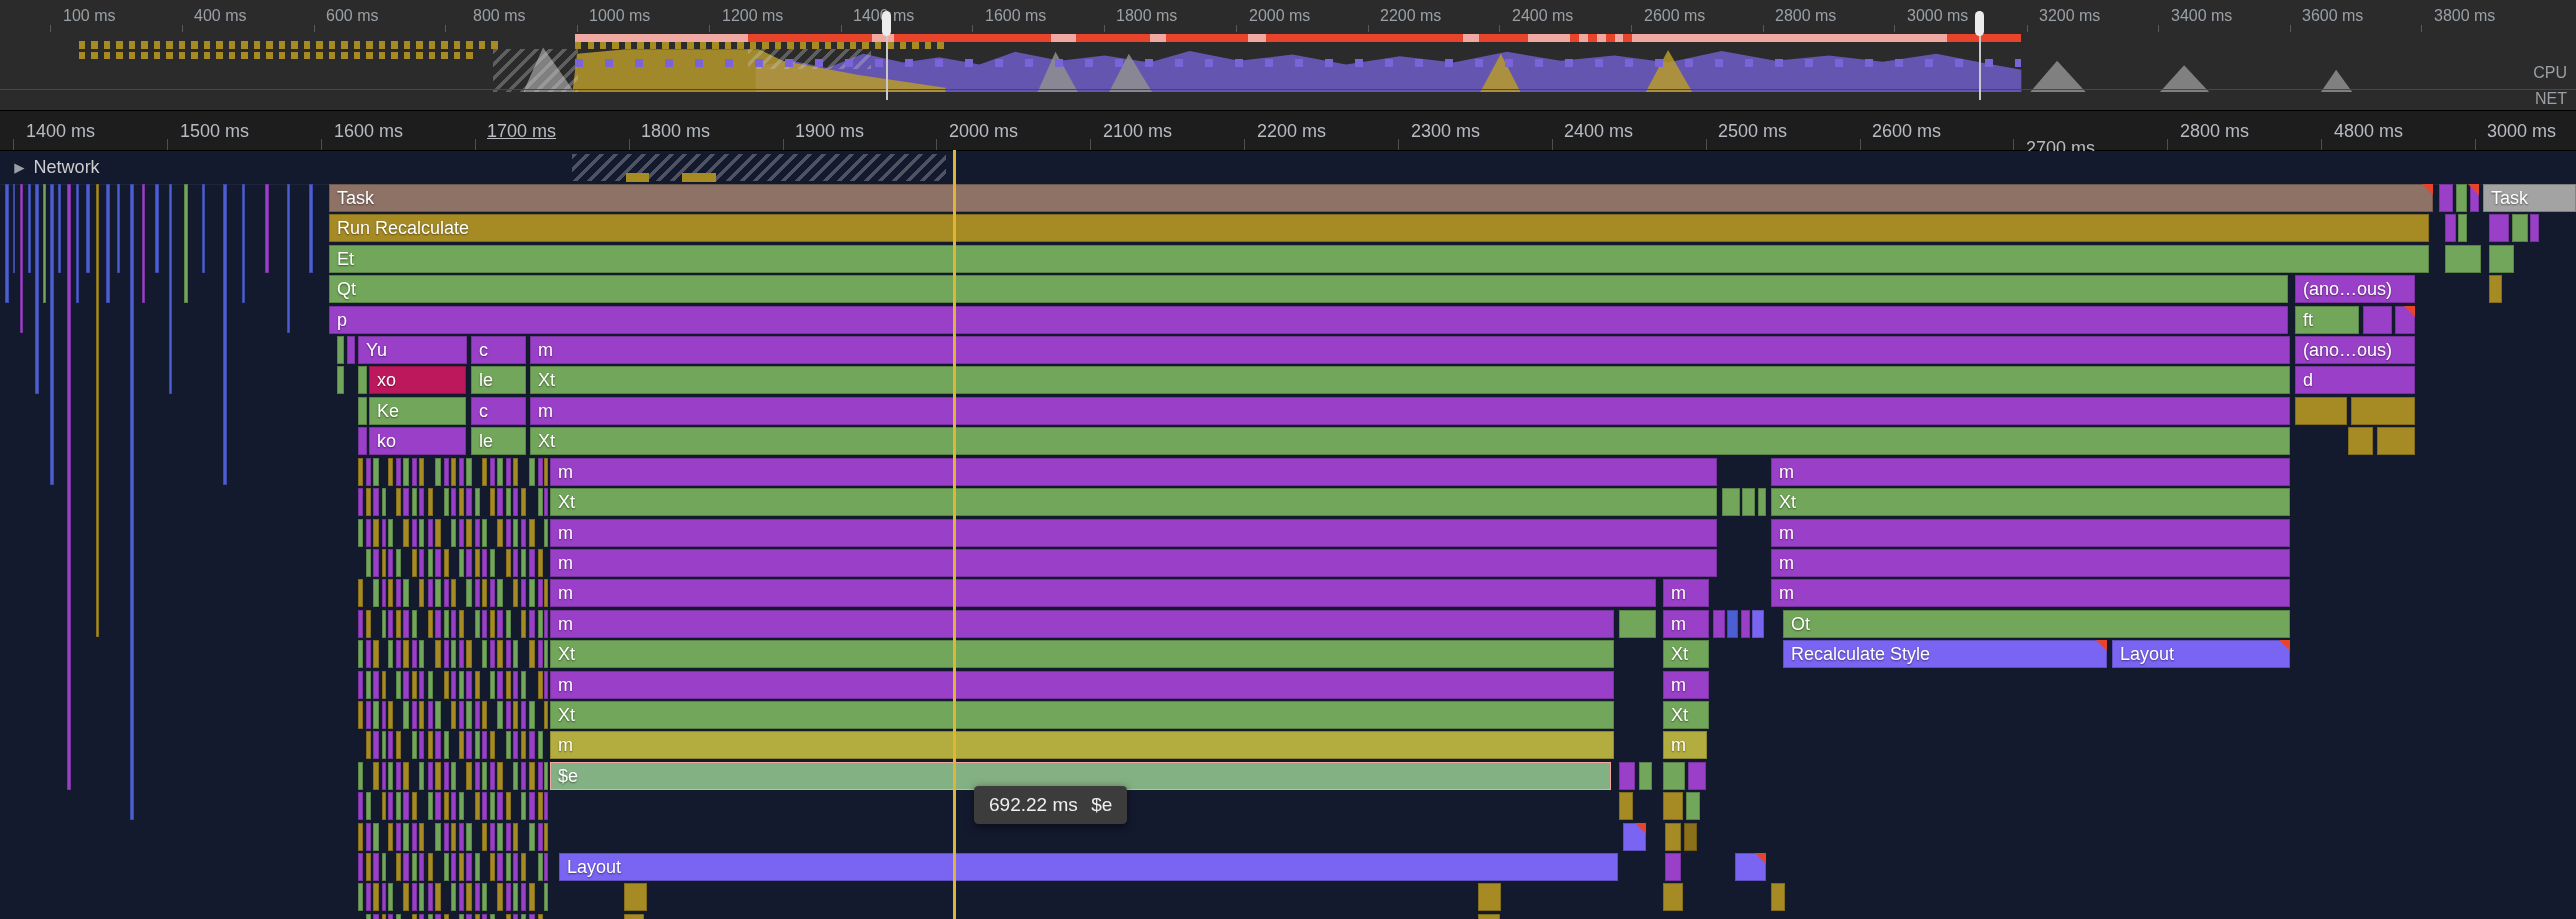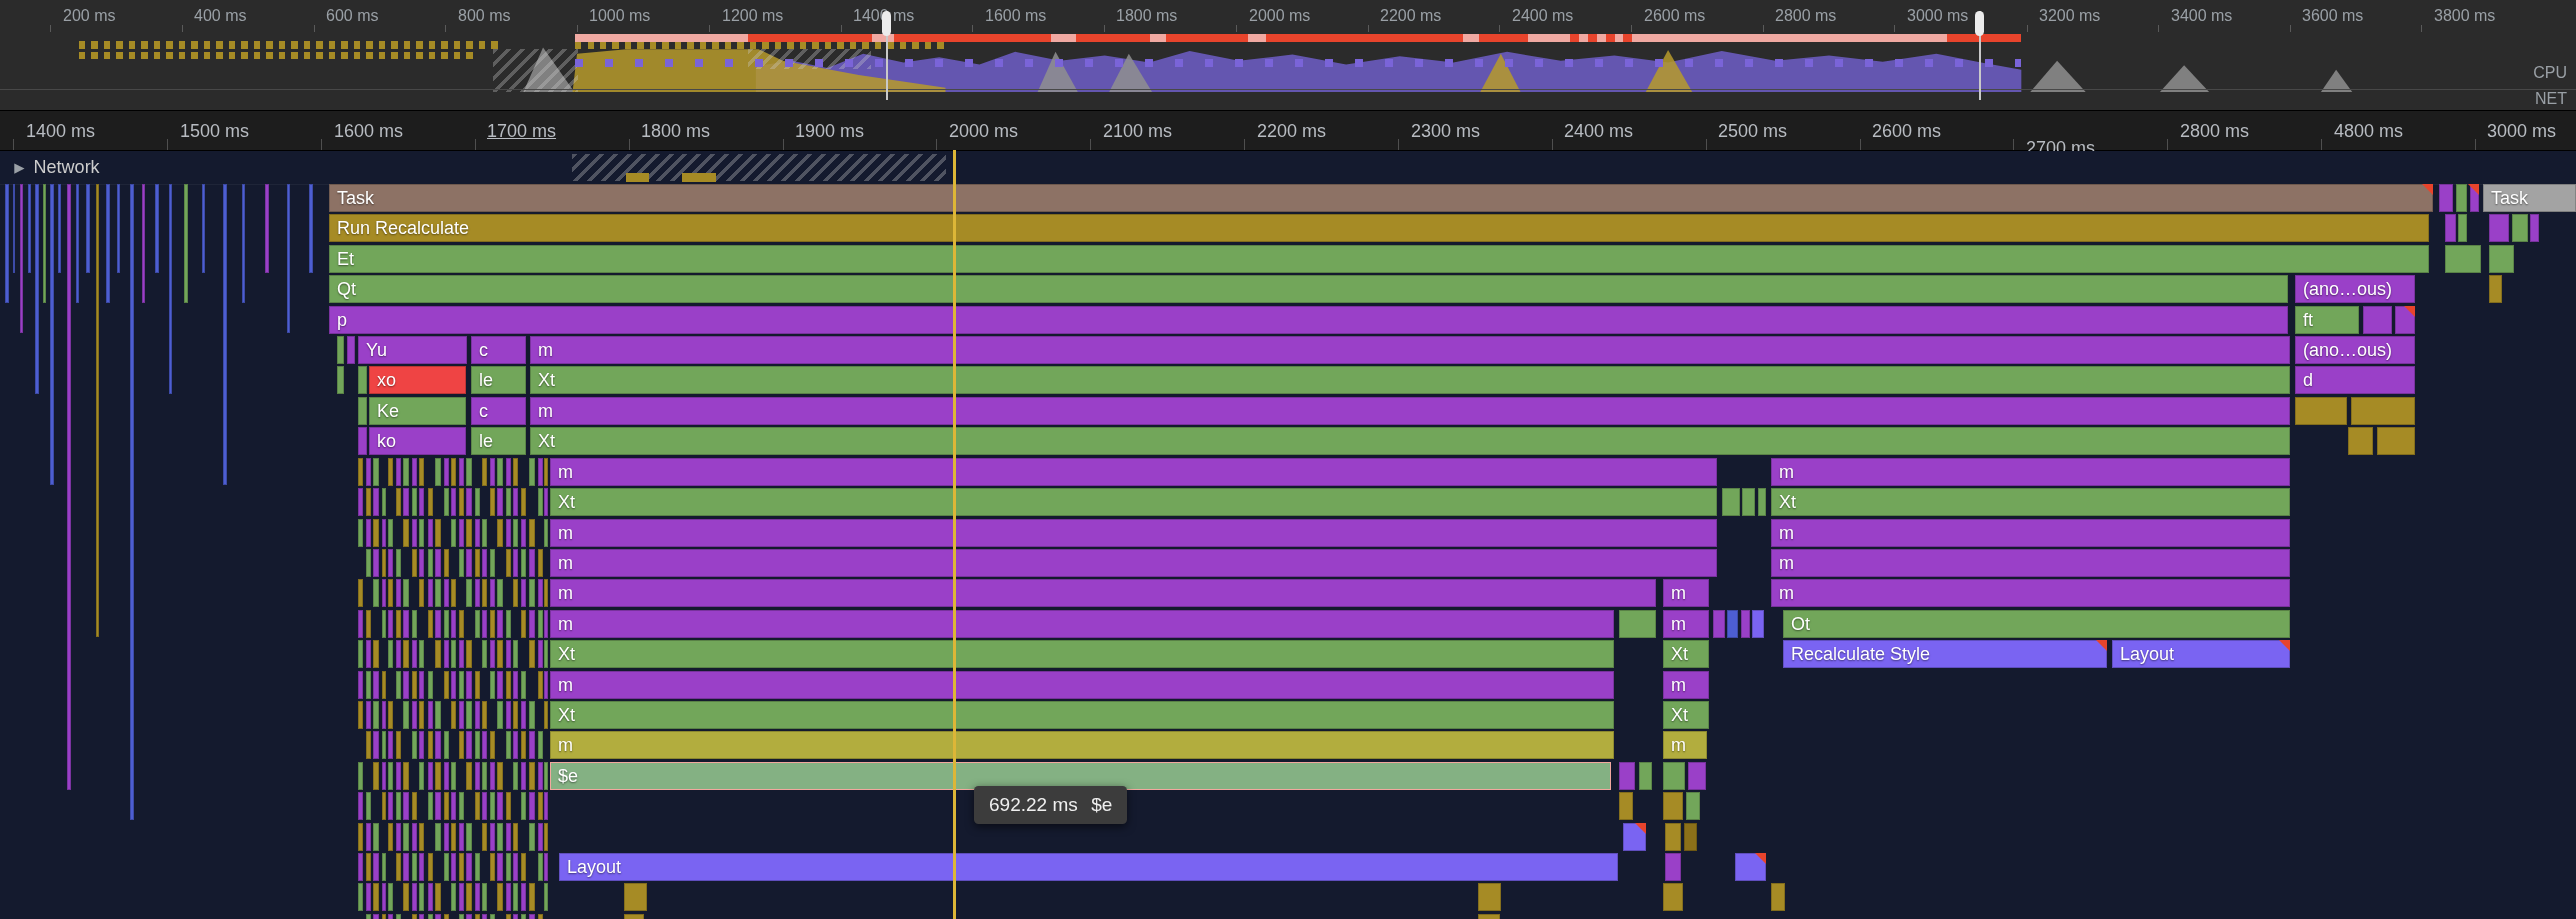--- a/index.html
+++ b/index.html
@@ -74,27 +74,27 @@
     <div class="red-seg" style="left: 894px; width: 157px;"></div>
     <div class="red-seg" style="left: 1076px; width: 74px;"></div>
     <div class="red-seg" style="left: 1166px; width: 82px;"></div>
     <div class="red-seg" style="left: 1266px; width: 197px;"></div>
     <div class="red-seg" style="left: 1479px; width: 49px;"></div>
     <div class="red-seg" style="left: 1947px; width: 74px;"></div>
     <div class="red-seg" style="left: 1570px; width: 9px;"></div>
     <div class="red-seg" style="left: 1588px; width: 9px;"></div>
     <div class="red-seg" style="left: 1606px; width: 9px;"></div>
     <div class="red-seg" style="left: 1623px; width: 9px;"></div>
-    <div class="ov-label" style="left: 63px;">200 ms</div>
+    <div class="ov-label" style="left: 63px;">100 ms</div>
     <div class="ov-tick" style="left: 50px;"></div>
     <div class="ov-label" style="left: 194px;">400 ms</div>
     <div class="ov-tick" style="left: 182px;"></div>
     <div class="ov-label" style="left: 326px;">600 ms</div>
     <div class="ov-tick" style="left: 314px;"></div>
-    <div class="ov-label" style="left: 458px; text-align: right;">800 ms</div>
+    <div class="ov-label" style="left: 473px; text-align: right;">800 ms</div>
     <div class="ov-tick" style="left: 445px;"></div>
     <div class="ov-label" style="left: 589px;">1000 ms</div>
     <div class="ov-tick" style="left: 577px;"></div>
     <div class="ov-label" style="left: 722px;">1200 ms</div>
     <div class="ov-tick" style="left: 709px;"></div>
     <div class="ov-label" style="left: 853px;">1400 ms</div>
     <div class="ov-tick" style="left: 841px;"></div>
     <div class="ov-label" style="left: 985px;">1600 ms</div>
     <div class="ov-tick" style="left: 972px;"></div>
     <div class="ov-label" style="left: 1116px;">1800 ms</div>
@@ -585,21 +585,21 @@
       <span class="bl">c</span>
     </div>
     <div class="bar" style="left: 530px; top: 152px; width: 1760px; height: 28px; background: rgb(154, 64, 200);">
       <span class="bl">m</span>
     </div>
     <div class="bar" style="left: 2295px; top: 152px; width: 120px; height: 28px; background: rgb(154, 64, 200);">
       <span class="bl">(ano…ous)</span>
     </div>
     <div class="bar" style="left: 337px; top: 182px; width: 7.2px; height: 28px; background: rgb(114, 166, 90);"></div>
     <div class="bar" style="left: 358px; top: 182px; width: 9px; height: 28px; background: rgb(114, 166, 90);"></div>
-    <div class="bar" style="left: 369px; top: 182px; width: 97px; height: 28px; background: #ef4444;">
+    <div class="bar" style="left: 369px; top: 182px; width: 97px; height: 28px; background: #be185d;">
       <span class="bl">xo</span>
     </div>
     <div class="bar" style="left: 471px; top: 182px; width: 55px; height: 28px; background: rgb(114, 166, 90);">
       <span class="bl">le</span>
     </div>
     <div class="bar" style="left: 530px; top: 182px; width: 1760px; height: 28px; background: rgb(114, 166, 90);">
       <span class="bl">Xt</span>
     </div>
     <div class="bar" style="left: 2295px; top: 182px; width: 120px; height: 28px; background: rgb(154, 64, 200);">
       <span class="bl">d</span>

